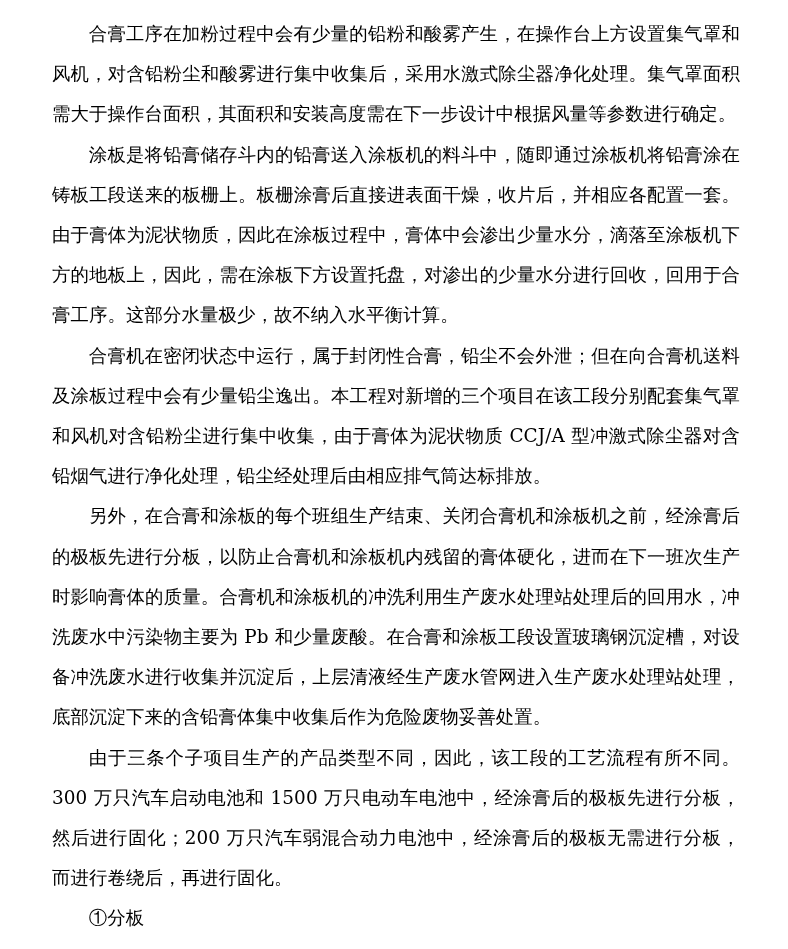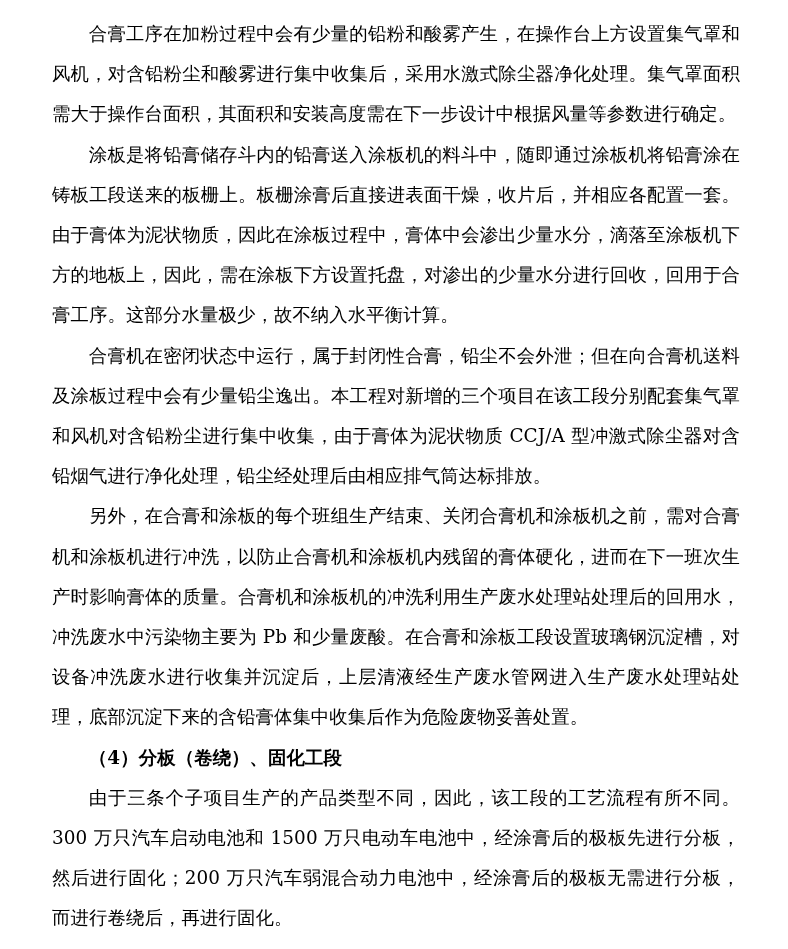--- a/index.html
+++ b/index.html
@@ -42,19 +42,18 @@
   }
 </style>
 </head>
 <body>
 
 <div class="page">
   <div class="doc-body">
     <p class="para">合膏工序在加粉过程中会有少量的铅粉和酸雾产生，在操作台上方设置集气罩和风机，对含铅粉尘和酸雾进行集中收集后，采用水激式除尘器净化处理。集气罩面积需大于操作台面积，其面积和安装高度需在下一步设计中根据风量等参数进行确定。</p>
     <p class="para">涂板是将铅膏储存斗内的铅膏送入涂板机的料斗中，随即通过涂板机将铅膏涂在铸板工段送来的板栅上。板栅涂膏后直接进表面干燥，收片后，并相应各配置一套。由于膏体为泥状物质，因此在涂板过程中，膏体中会渗出少量水分，滴落至涂板机下方的地板上，因此，需在涂板下方设置托盘，对渗出的少量水分进行回收，回用于合膏工序。这部分水量极少，故不纳入水平衡计算。</p>
     <p class="para">合膏机在密闭状态中运行，属于封闭性合膏，铅尘不会外泄；但在向合膏机送料及涂板过程中会有少量铅尘逸出。本工程对新增的三个项目在该工段分别配套集气罩和风机对含铅粉尘进行集中收集，由于膏体为泥状物质 CCJ/A 型冲激式除尘器对含铅烟气进行净化处理，铅尘经处理后由相应排气筒达标排放。</p>
-    <p class="para">另外，在合膏和涂板的每个班组生产结束、关闭合膏机和涂板机之前，需对合膏机和涂板机进行冲洗，以防止合膏机和涂板机内残留的膏体硬化，进而在下一班次生产时影响膏体的质量。合膏机和涂板机的冲洗利用生产废水处理站处理后的回用水，冲洗废水中污染物主要为 Pb 和少量废酸。在合膏和涂板工段设置玻璃钢沉淀槽，对设备冲洗废水进行收集并沉淀后，上层清液经生产废水管网进入生产废水处理站处理，底部沉淀下来的含铅膏体集中收集后作为危险废物妥善处置。</p>
-    <p class="heading">（4）分板（卷绕）、固化工段</p>
+    <p class="para">另外，在合膏和涂板的每个班组生产结束、关闭合膏机和涂板机之前，经涂膏后的极板先进行分板，以防止合膏机和涂板机内残留的膏体硬化，进而在下一班次生产时影响膏体的质量。合膏机和涂板机的冲洗利用生产废水处理站处理后的回用水，冲洗废水中污染物主要为 Pb 和少量废酸。在合膏和涂板工段设置玻璃钢沉淀槽，对设备冲洗废水进行收集并沉淀后，上层清液经生产废水管网进入生产废水处理站处理，底部沉淀下来的含铅膏体集中收集后作为危险废物妥善处置。</p>
     <p class="para">由于三条个子项目生产的产品类型不同，因此，该工段的工艺流程有所不同。300 万只汽车启动电池和 1500 万只电动车电池中，经涂膏后的极板先进行分板，然后进行固化；200 万只汽车弱混合动力电池中，经涂膏后的极板无需进行分板，而进行卷绕后，再进行固化。</p>
     <p class="sub">①分板</p>
 
   </div>
 </div>
 
 </body></html>

